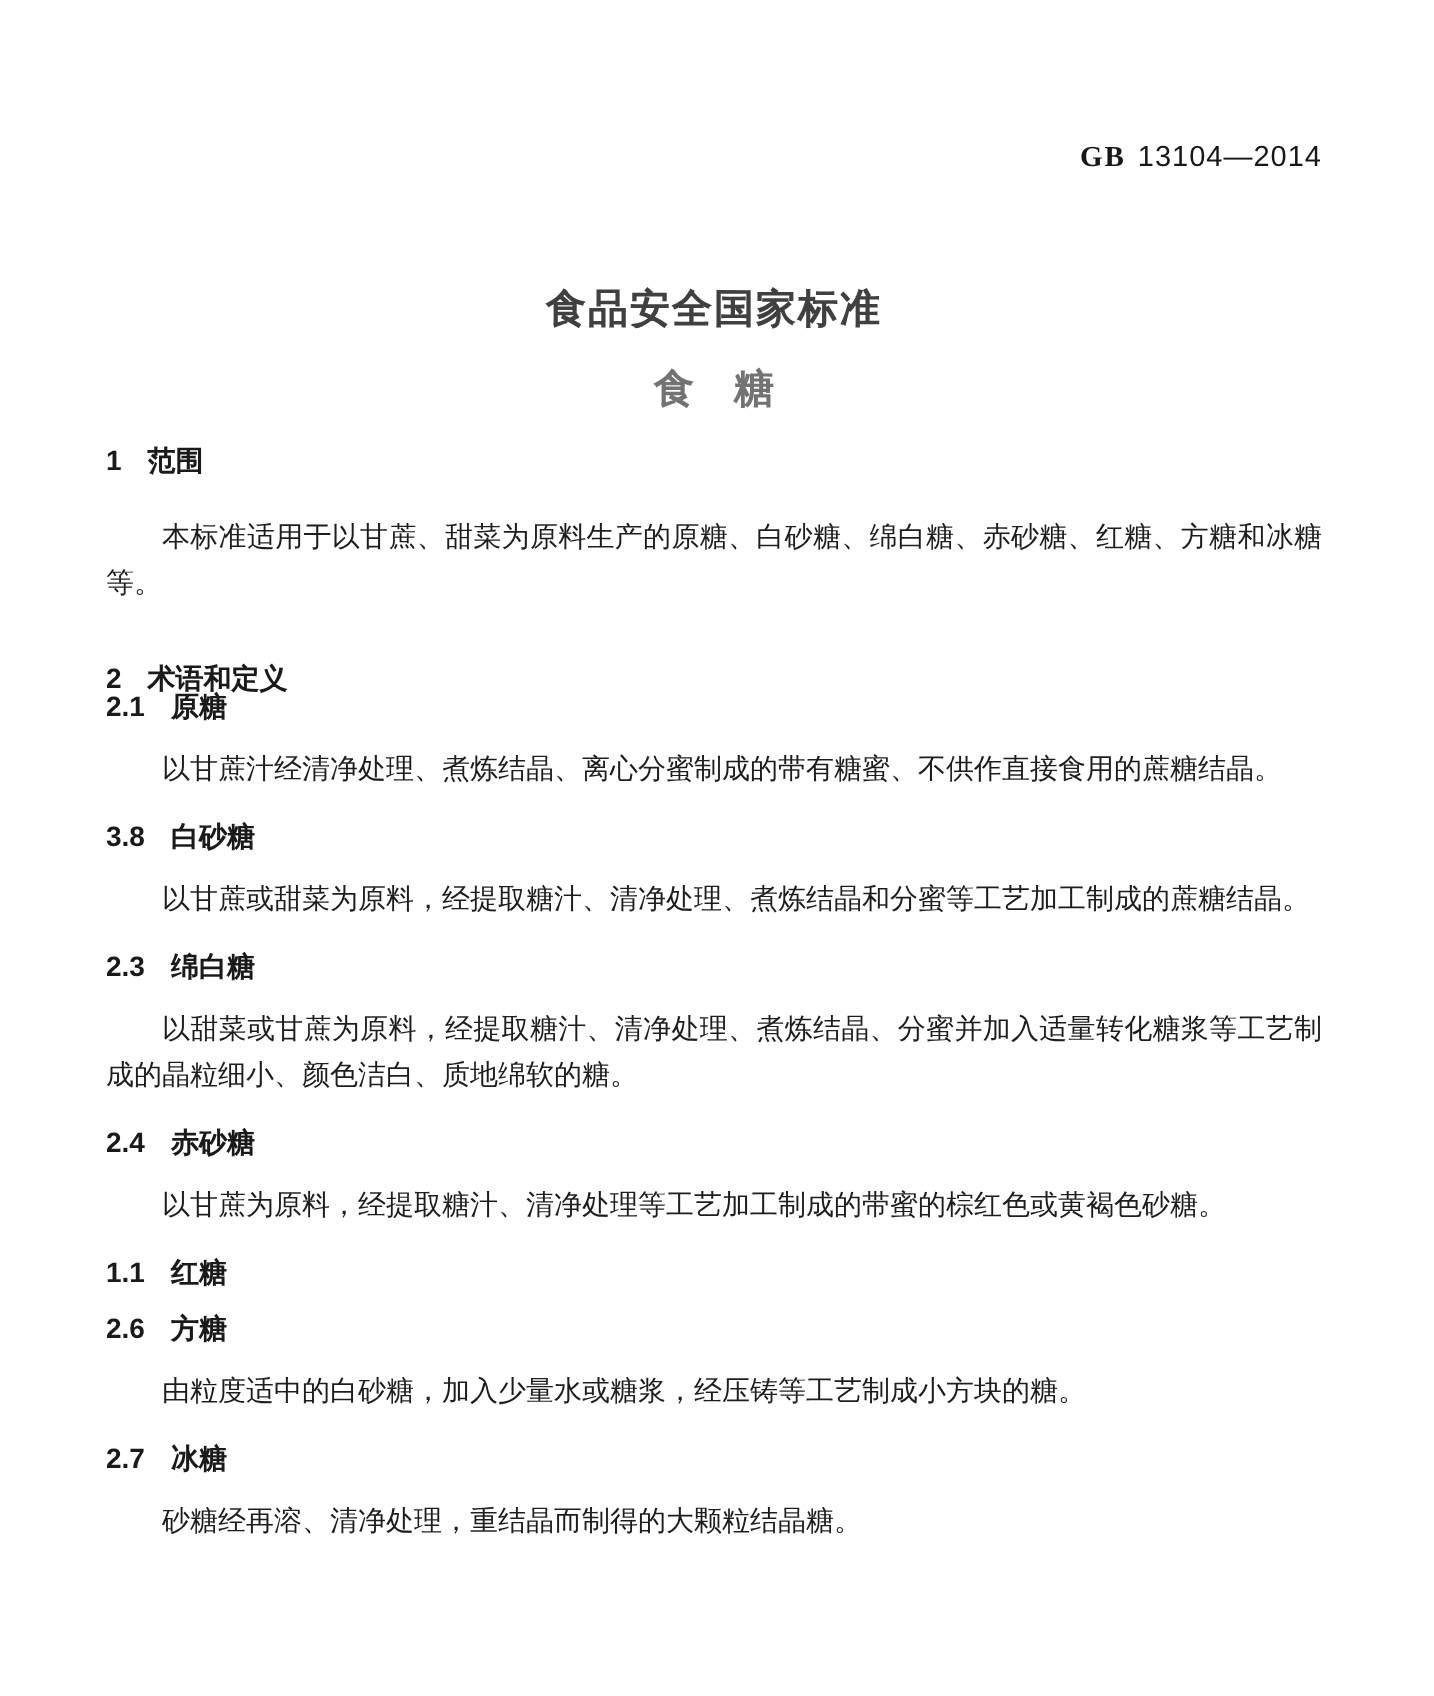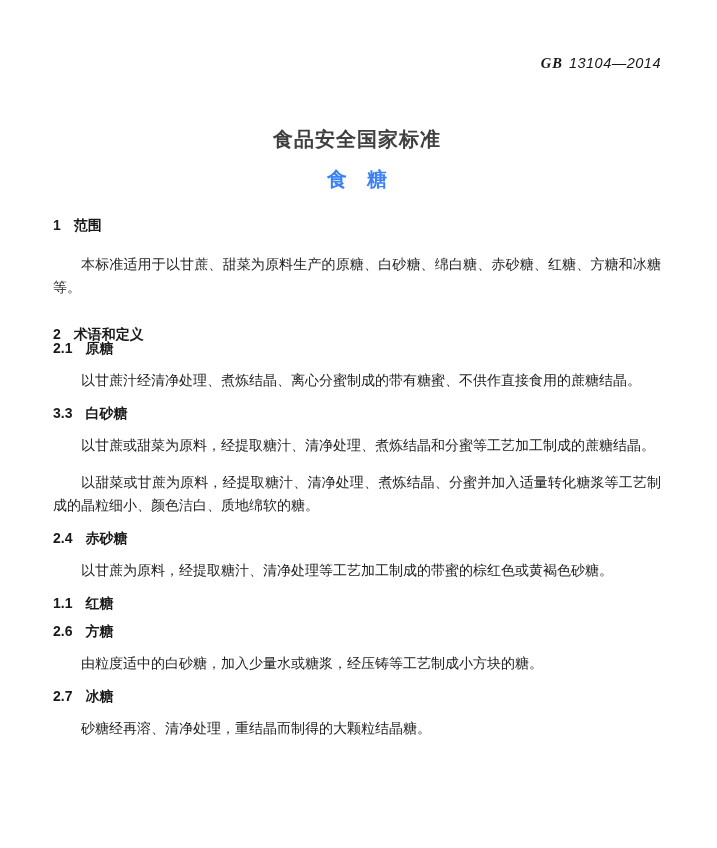--- a/index.html
+++ b/index.html
@@ -15,28 +15,27 @@
     background: #ffffff;
     color: #1d1d1d;
     box-sizing: border-box;
     padding: 0 56px 0 53px;
     overflow: hidden;
     font-family: "Liberation Serif", "DejaVu Serif", serif;
   }
 
   
   .std-code {
-    margin-top: 56px;
+    margin-top: 72px;
     text-align: right;
     font-size: 14.5px;
     line-height: 14px;
     font-family: "Liberation Sans", "DejaVu Sans", sans-serif;
     color: #171717;
     white-space: nowrap;
-    font-style: italic;
   }
   .std-code .gb {
     font-weight: 700;
     font-family: "Liberation Serif", "DejaVu Serif", serif;
     letter-spacing: 1px;
     margin-right: 6px;
   }
   .std-code .num {
     font-weight: 500;
     letter-spacing: 0.5px;
@@ -55,34 +54,34 @@
   }
   .doc-subtitle {
     margin: 19px 0 0 0;
     text-align: center;
     font-size: 20px;
     line-height: 20px;
     font-weight: 700;
     letter-spacing: 1em;
     text-indent: 1em;
     font-family: "Liberation Sans", "DejaVu Sans", sans-serif;
-    color: #3b82f6;
+    color: #737373;
   }
 
   
   .sec-h {
     font-family: "Liberation Sans", "DejaVu Sans", sans-serif;
     font-weight: 700;
     font-size: 14px;
     line-height: 14px;
     color: #1a1a1a;
     white-space: nowrap;
   }
   .sec-num { display: inline-block; margin-right: 13px; }
-  .h-scope { margin-top: 29px; }
+  .h-scope { margin-top: 18px; }
   .h-terms { margin-top: 28px; }
   .h-first-sub { }
   .h-sub { margin-top: 14px; }
 
   
   .body-p {
     margin: 14px 0 0 0;
     font-size: 14px;
     line-height: 23px;
     text-align: justify;
@@ -113,24 +112,27 @@
   <div class="sec-h h-terms">
     <span class="sec-num">2</span><span class="sec-title">术语和定义</span>
   </div>
 
   <div class="sec-h h-first-sub">
     <span class="sec-num">2.1</span><span class="sec-title">原糖</span>
   </div>
   <p class="body-p">以甘蔗汁经清净处理、煮炼结晶、离心分蜜制成的带有糖蜜、不供作直接食用的蔗糖结晶。</p>
 
   <div class="sec-h h-sub">
-    <span class="sec-num">3.3</span><span class="sec-title">白砂糖</span>
+    <span class="sec-num">3.8</span><span class="sec-title">白砂糖</span>
   </div>
   <p class="body-p">以甘蔗或甜菜为原料，经提取糖汁、清净处理、煮炼结晶和分蜜等工艺加工制成的蔗糖结晶。</p>
 
+  <div class="sec-h h-sub">
+    <span class="sec-num">2.3</span><span class="sec-title">绵白糖</span>
+  </div>
   <p class="body-p">以甜菜或甘蔗为原料，经提取糖汁、清净处理、煮炼结晶、分蜜并加入适量转化糖浆等工艺制成的晶粒细小、颜色洁白、质地绵软的糖。</p>
 
   <div class="sec-h h-sub">
     <span class="sec-num">2.4</span><span class="sec-title">赤砂糖</span>
   </div>
   <p class="body-p">以甘蔗为原料，经提取糖汁、清净处理等工艺加工制成的带蜜的棕红色或黄褐色砂糖。</p>
 
   <div class="sec-h h-sub">
     <span class="sec-num">1.1</span><span class="sec-title">红糖</span>
   </div>

